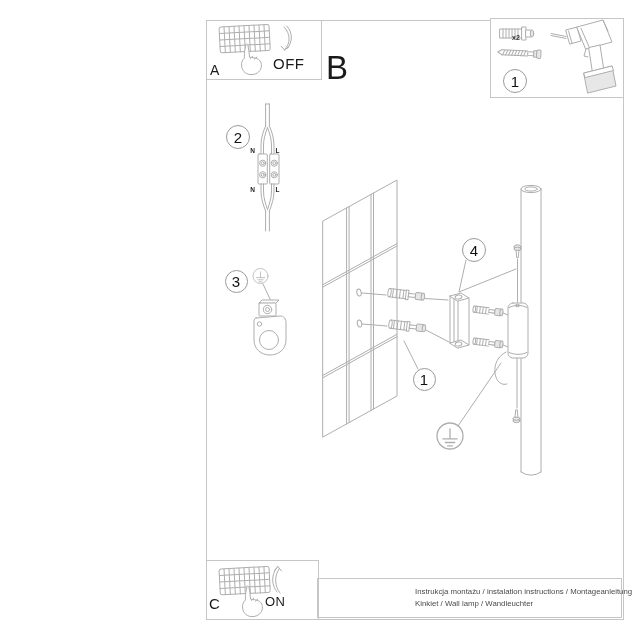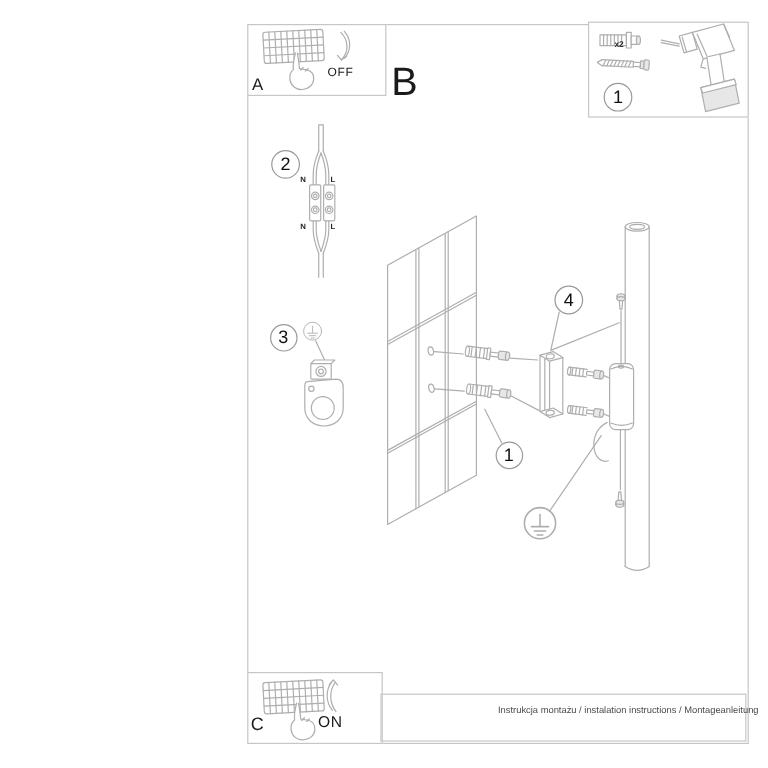--- a/index.html
+++ b/index.html
@@ -14,37 +14,38 @@
   #art .fg{fill:#e7e7e7;}
   .txt{position:absolute;z-index:4;white-space:nowrap;}
   .callout{position:absolute;z-index:4;border:1px solid #9a9a9a;border-radius:50%;
            background:#fff;display:flex;align-items:center;justify-content:center;
            font-size:15px;color:#111;}
   .wlabel{position:absolute;z-index:4;font-size:6.5px;font-weight:bold;color:#222;
           transform:translate(-50%,-50%);}
   .letter-a{left:210px;top:62px;font-size:14px;}
   .letter-b{left:326px;top:49px;font-size:33px;}
   .letter-c{left:209px;top:595px;font-size:15px;}
-  .off-lbl{left:273px;top:55px;font-size:10px;letter-spacing:.5px;}
+  .off-lbl{left:273px;top:55px;font-size:15px;letter-spacing:.5px;}
   .on-lbl{left:265px;top:594px;font-size:13px;letter-spacing:.5px;}
   .x2-lbl{left:512px;top:34px;font-size:7px;font-weight:600;color:#333;z-index:4;}
   .footer-box{left:317px;top:578px;width:305px;height:40px;z-index:2;
               border:1px solid #c6c6c6;box-sizing:border-box;
               padding:7px 0 0 97px;font-size:7.8px;line-height:11.5px;color:#4a4a4a;}
   .footer-box div{white-space:nowrap;}
 </style>
 </head>
 <body>
 
 <div class="abs frame" style="left:206px;top:20px;width:416px;height:598px;z-index:1;"></div>
 <div class="abs panel" style="left:206px;top:20px;width:114px;height:58px;z-index:2;"></div>
 <div class="abs panel" style="left:490px;top:18px;width:132px;height:78px;z-index:2;"></div>
 <div class="abs panel" style="left:206px;top:560px;width:111px;height:58px;z-index:2;"></div>
 <div class="abs footer-box">
   <div>Instrukcja montażu / instalation instructions / Montageanleitung</div>
+  <div>Kinkiet / Wall lamp / Wandleuchter</div>
 </div>
 
 <svg id="art" viewBox="0 0 640 640">
   <defs>
     <g id="breaker">
       <rect x="0" y="0" width="50" height="26" rx="2" class="fw"></rect>
       <path d="M0,6.5 H50 M0,13 H50 M0,19.5 H50"></path>
       <path d="M5,0 V26 M10,0 V26 M15,0 V26 M20,0 V26 M25,0 V26 M30,0 V26 M35,0 V26 M40,0 V26 M45,0 V26"></path>
     </g>
     <g id="hand">

